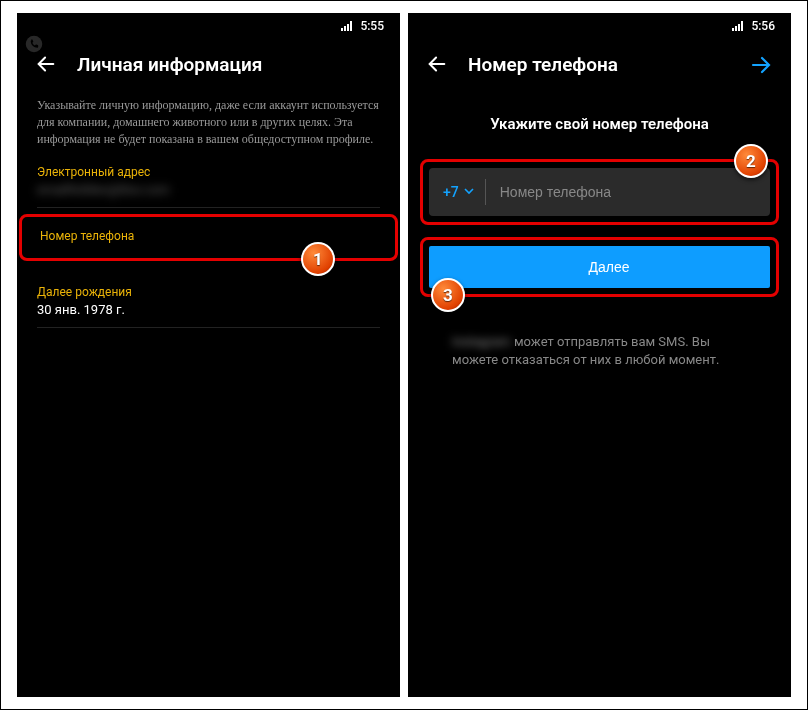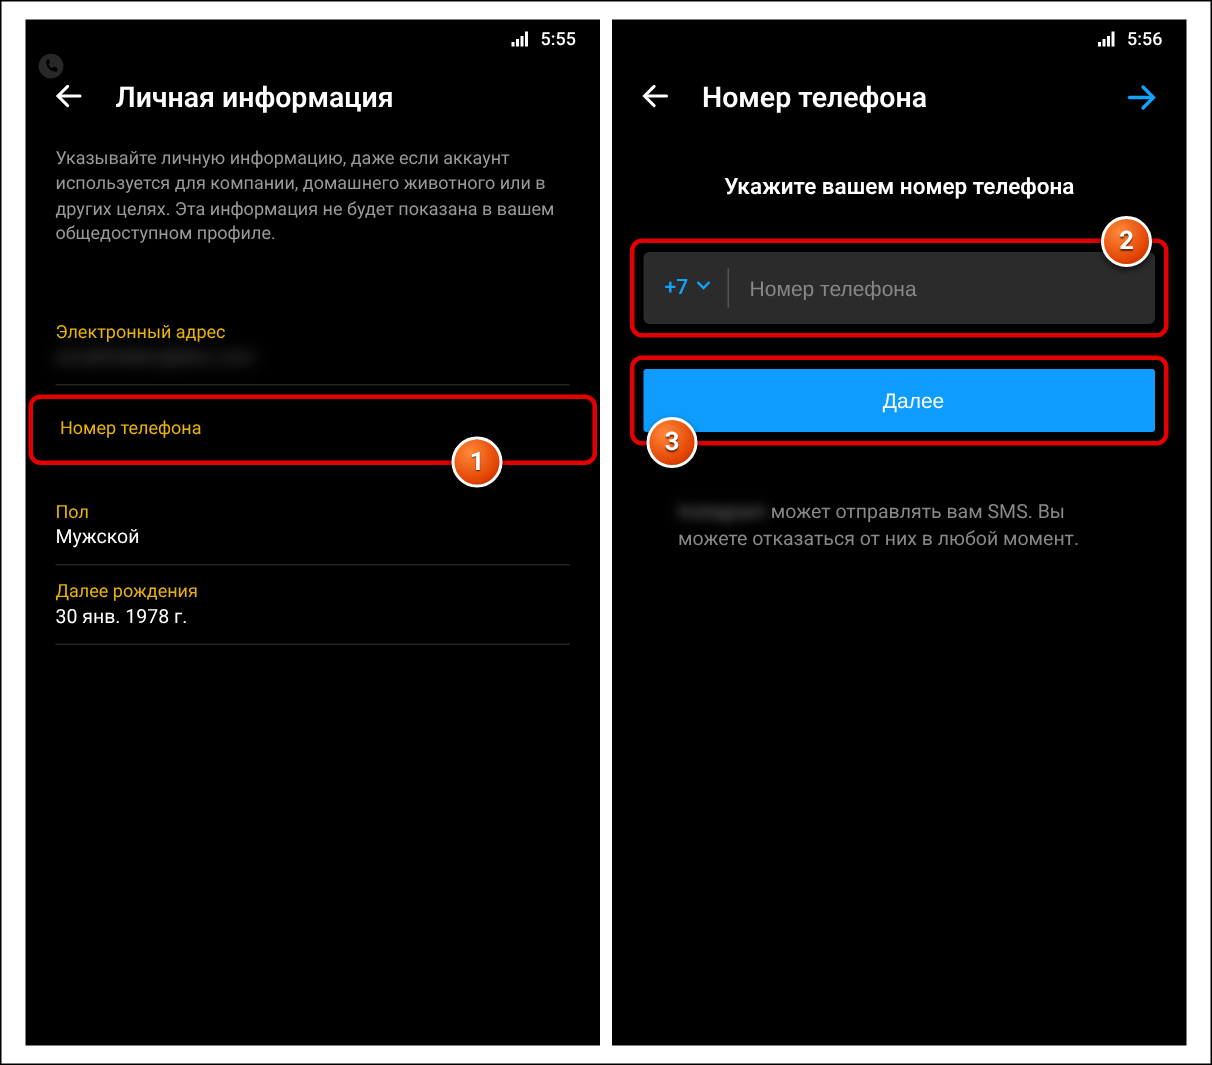--- a/index.html
+++ b/index.html
@@ -72,21 +72,22 @@
       height: 24px;
     }
     .content {
       padding: 0 20px;
       flex: 1;
     }
     .description {
       font-size: 12px;
       color: #999;
       line-height: 1.4;
-      margin-bottom: 40px;
+      margin-bottom: 8px;
+      font-family: Liberation Serif, serif;
     }
     .field-group {
       padding: 10px 0;
       border-bottom: 1px solid #222;
     }
     .field-label {
       font-size: 12px;
       color: #eab308;
       margin-bottom: 3px;
     }
@@ -252,24 +253,20 @@
         <div class="field-value blurred">emailhidden@blur.com</div>
       </div>
 
       <div class="highlight-box phone-box">
         <div>
           <div class="field-label">Номер телефона</div>
         </div>
         <div class="callout c1">1</div>
       </div>
 
-      <div class="field-group">
-        <div class="field-label">Пол</div>
-        <div class="field-value">Мужской</div>
-      </div>
 
       <div class="field-group">
         <div class="field-label">Далее рождения</div>
         <div class="field-value">30 янв. 1978 г.</div>
       </div>
     </div>
   </div>
 
   <div class="phone">
     <div class="statusbar">
@@ -292,21 +289,21 @@
       </span>
       <span class="header-title">Номер телефона</span>
       <span class="forward-arrow">
         <svg viewBox="0 0 24 24" fill="none" stroke="#13a3ff" stroke-width="2.2" stroke-linecap="round">
             <path d="M4 12h15"></path>
             <path d="M13 5l7 7-7 7"></path>
           </svg>
       </span>
     </div>
     <div class="content">
-      <div class="center-title">Укажите вашем номер телефона</div>
+      <div class="center-title">Укажите свой номер телефона</div>
 
       <div class="highlight-box input-box">
         <div class="phone-input-wrap">
           <div class="country-code">
             <span>+7</span>
             <span class="chev-down">
               <svg viewBox="0 0 12 12" fill="none" stroke="#13a3ff" stroke-width="1.6">
                   <path d="M2 4l4 4 4-4"></path>
                 </svg>
             </span>

